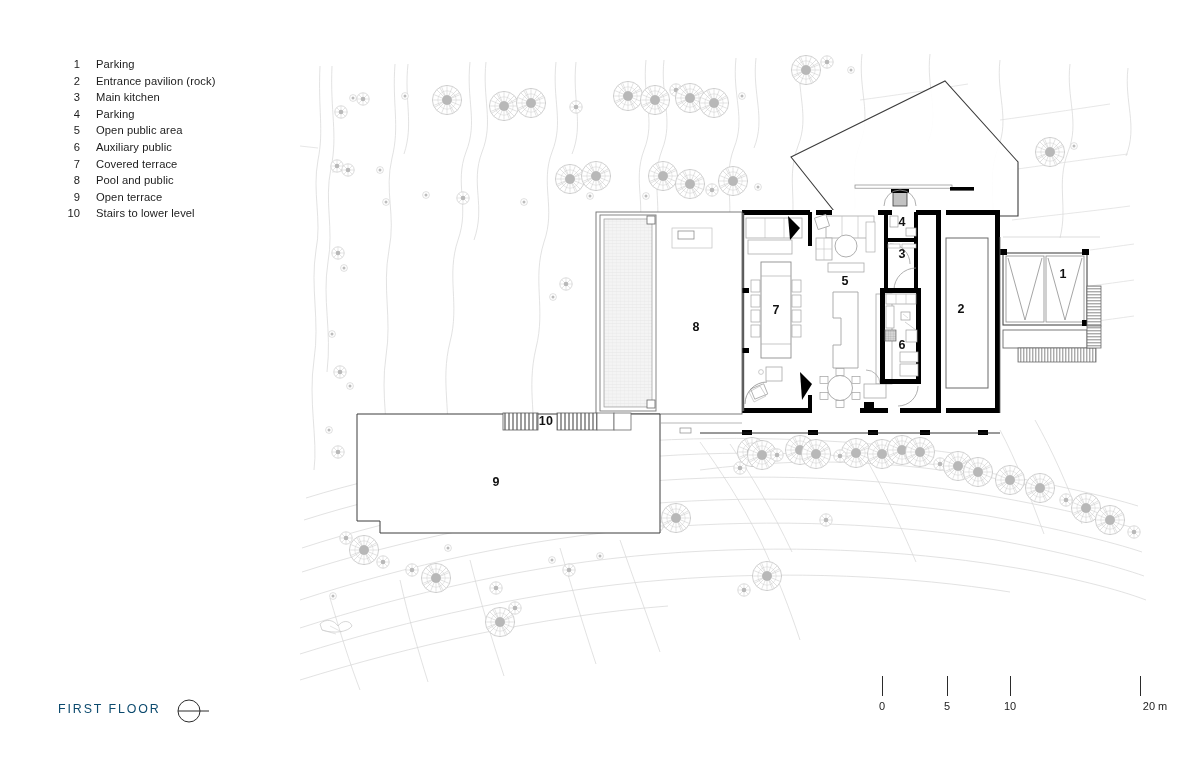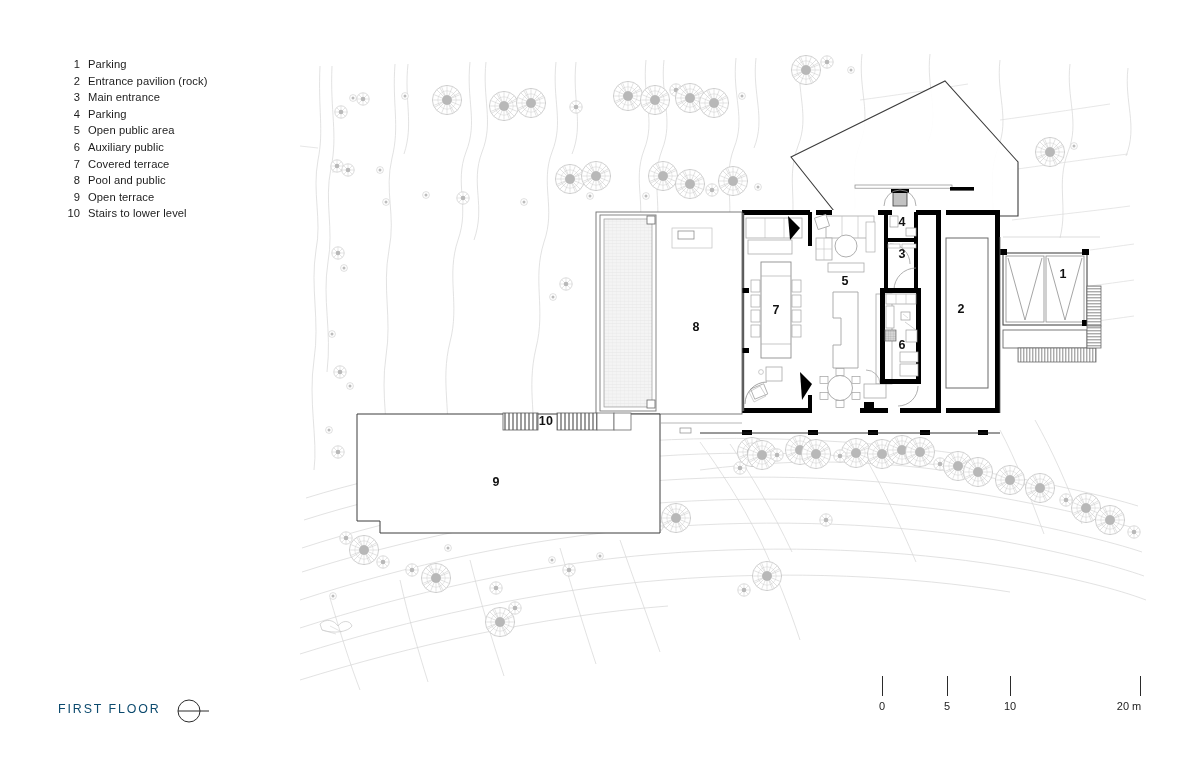--- a/index.html
+++ b/index.html
@@ -33,21 +33,21 @@
     color: #1c1c1c;
     letter-spacing: 0.08px;
   }
   .legend-num {
     width: 22px;
     text-align: right;
     flex: 0 0 22px;
     font-size: 11.2px;
   }
   .legend-label {
-    margin-left: 8px;
+    margin-left: 16px;
     white-space: nowrap;
   }
 
   
   #footer-title {
     position: absolute;
     left: 58px;
     top: 702px;
     font-size: 12.4px;
     letter-spacing: 1.9px;
@@ -112,21 +112,21 @@
   <div class="legend-row">
     <span class="legend-num">1</span>
     <span class="legend-label">Parking</span>
   </div>
   <div class="legend-row">
     <span class="legend-num">2</span>
     <span class="legend-label">Entrance pavilion (rock)</span>
   </div>
   <div class="legend-row">
     <span class="legend-num">3</span>
-    <span class="legend-label">Main entrance</span>
+    <span class="legend-label">Main kitchen</span>
   </div>
   <div class="legend-row">
     <span class="legend-num">4</span>
     <span class="legend-label">Parking</span>
   </div>
   <div class="legend-row">
     <span class="legend-num">5</span>
     <span class="legend-label">Open public area</span>
   </div>
   <div class="legend-row">
@@ -614,14 +614,14 @@
 </svg>
 
 <div id="scalebar">
   <div class="sb-tick" style="left:22px;"></div>
   <div class="sb-tick" style="left:87px;"></div>
   <div class="sb-tick" style="left:150px;"></div>
   <div class="sb-tick" style="left:280px;"></div>
   <div class="sb-lab" style="left:22px;">0</div>
   <div class="sb-lab" style="left:87px;">5</div>
   <div class="sb-lab" style="left:150px;">10</div>
-  <div class="sb-lab" style="left:269px;">20 m</div>
+  <div class="sb-lab" style="left:295px;">20 m</div>
 </div>
 
 </body></html>

